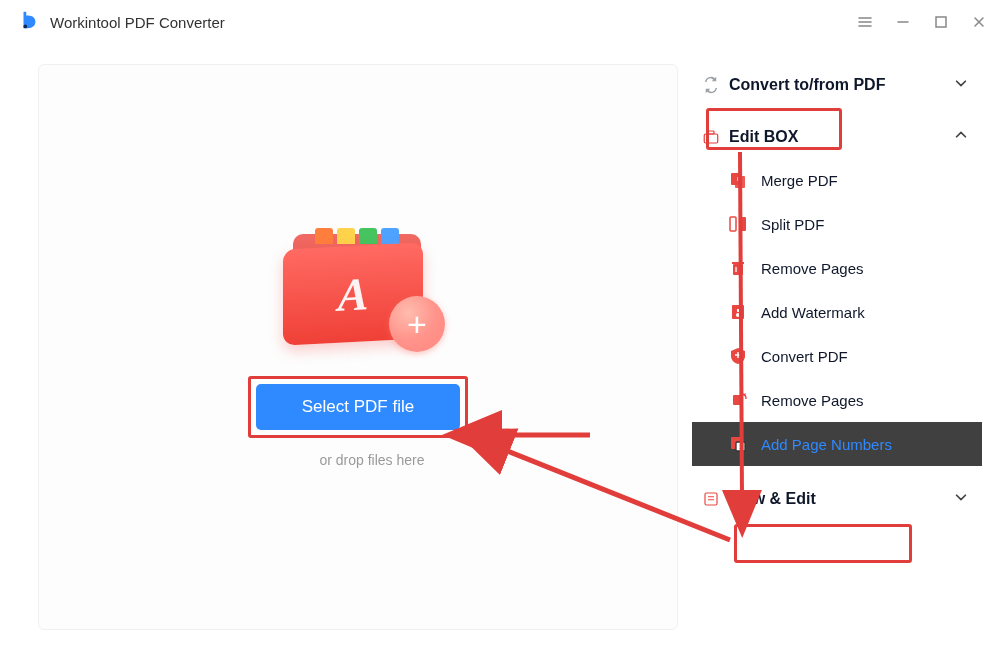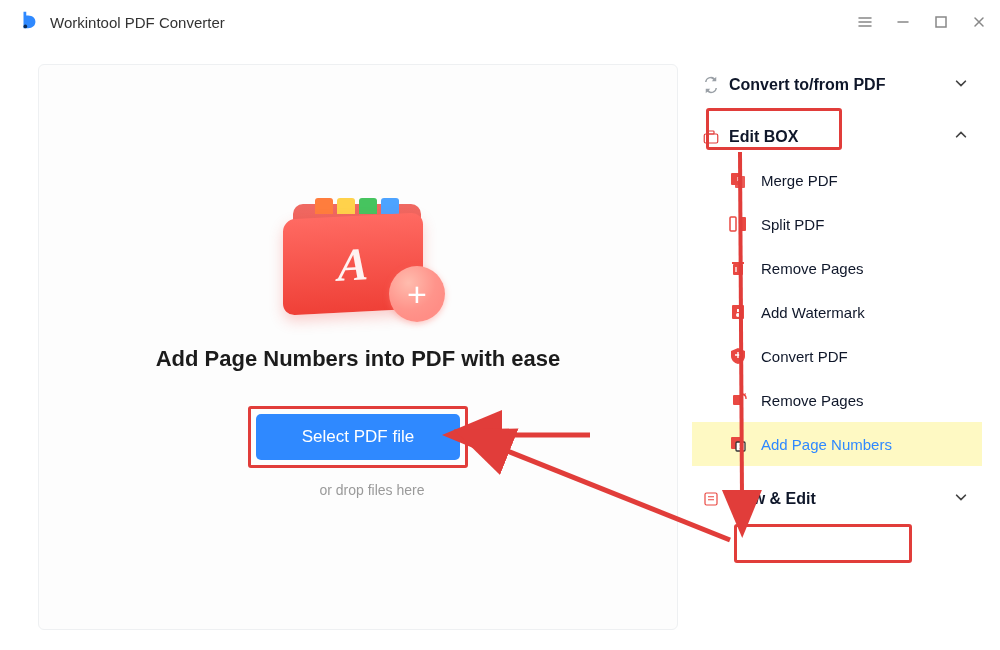--- a/index.html
+++ b/index.html
@@ -112,21 +112,21 @@
   .acc-head-left { display:flex; align-items:center; gap:9px; font-weight:700; font-size:16px; color:#0f172a;}
   .chev { width:14px; height:14px; }
   .acc-body { padding-bottom: 2px; }
   .tool-item {
     display:flex; align-items:center; gap:13px;
     padding: 12px 10px 12px 36px;
     font-size: 15px;
     color:#333;
     cursor:pointer;
   }
-  .tool-item.active { background:#fef9c3; color:#2f89ff; }
+  .tool-item.active { background:#404040; color:#2f89ff; }
   .tool-item.active .t-label{ color:#2f89ff; }
   .t-label { color:#0f172a; }
   .tool-item.active .t-label { color:#2f89ff; }
   .ticon { width:20px; height:20px; flex:0 0 20px; display:flex; align-items:center; justify-content:center;}
 
   
   .hl { position:absolute; border:3px solid #e13d3a; border-radius:3px; pointer-events:none;}
   .hl-toolbox { top:108px; left:706px; width:136px; height:42px;}
   .hl-addpage { top:524px; left:734px; width:178px; height:39px;}
 
@@ -183,21 +183,20 @@
             <div class="tab t2"></div>
             <div class="tab t3"></div>
             <div class="tab t4"></div>
         </div>
       </div>
       <div class="folder-front">
           <div class="pdf-a">A</div>
         </div>
       <div class="plus-badge">+</div>
     </div>
-    <div class="headline">Add Page Numbers into PDF with ease</div>
     <div class="select-btn-wrap">
       <button class="select-btn">Select PDF file</button>
     </div>
     <div class="drop-hint">or drop files here</div>
   </div>
 
   <div class="side-panel">
 
     <div class="accordion">
       <div class="acc-head">

